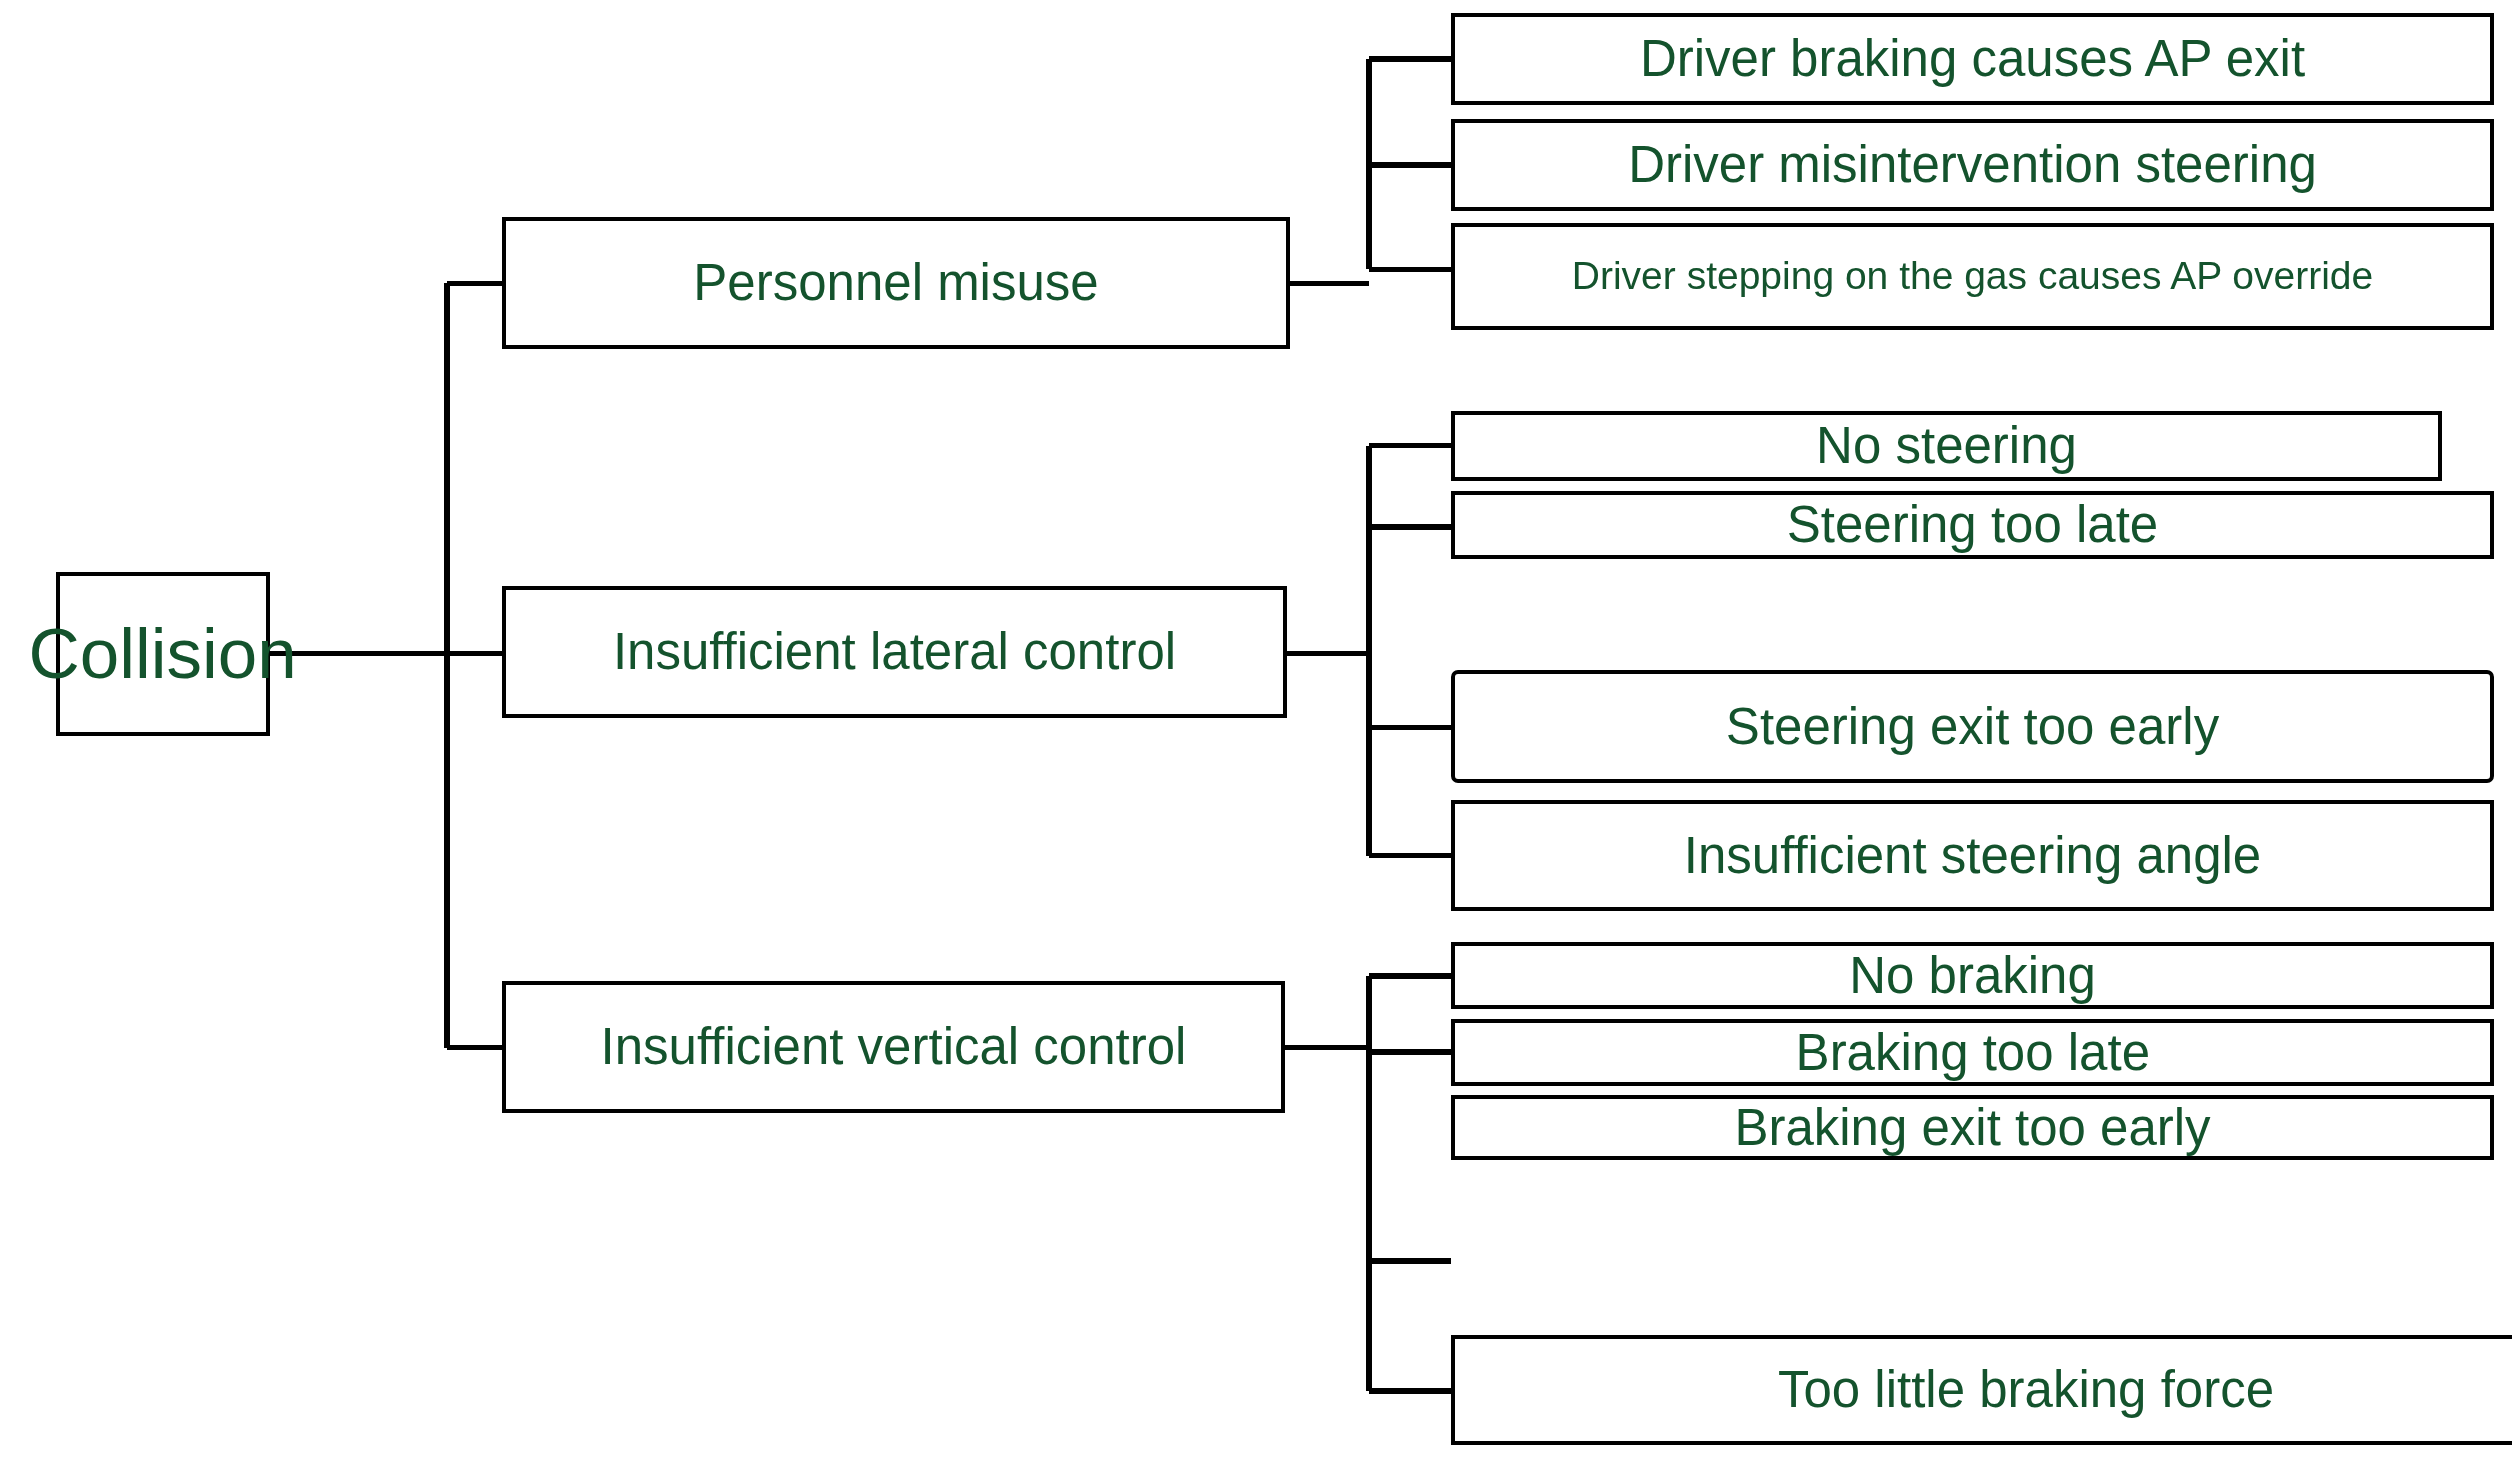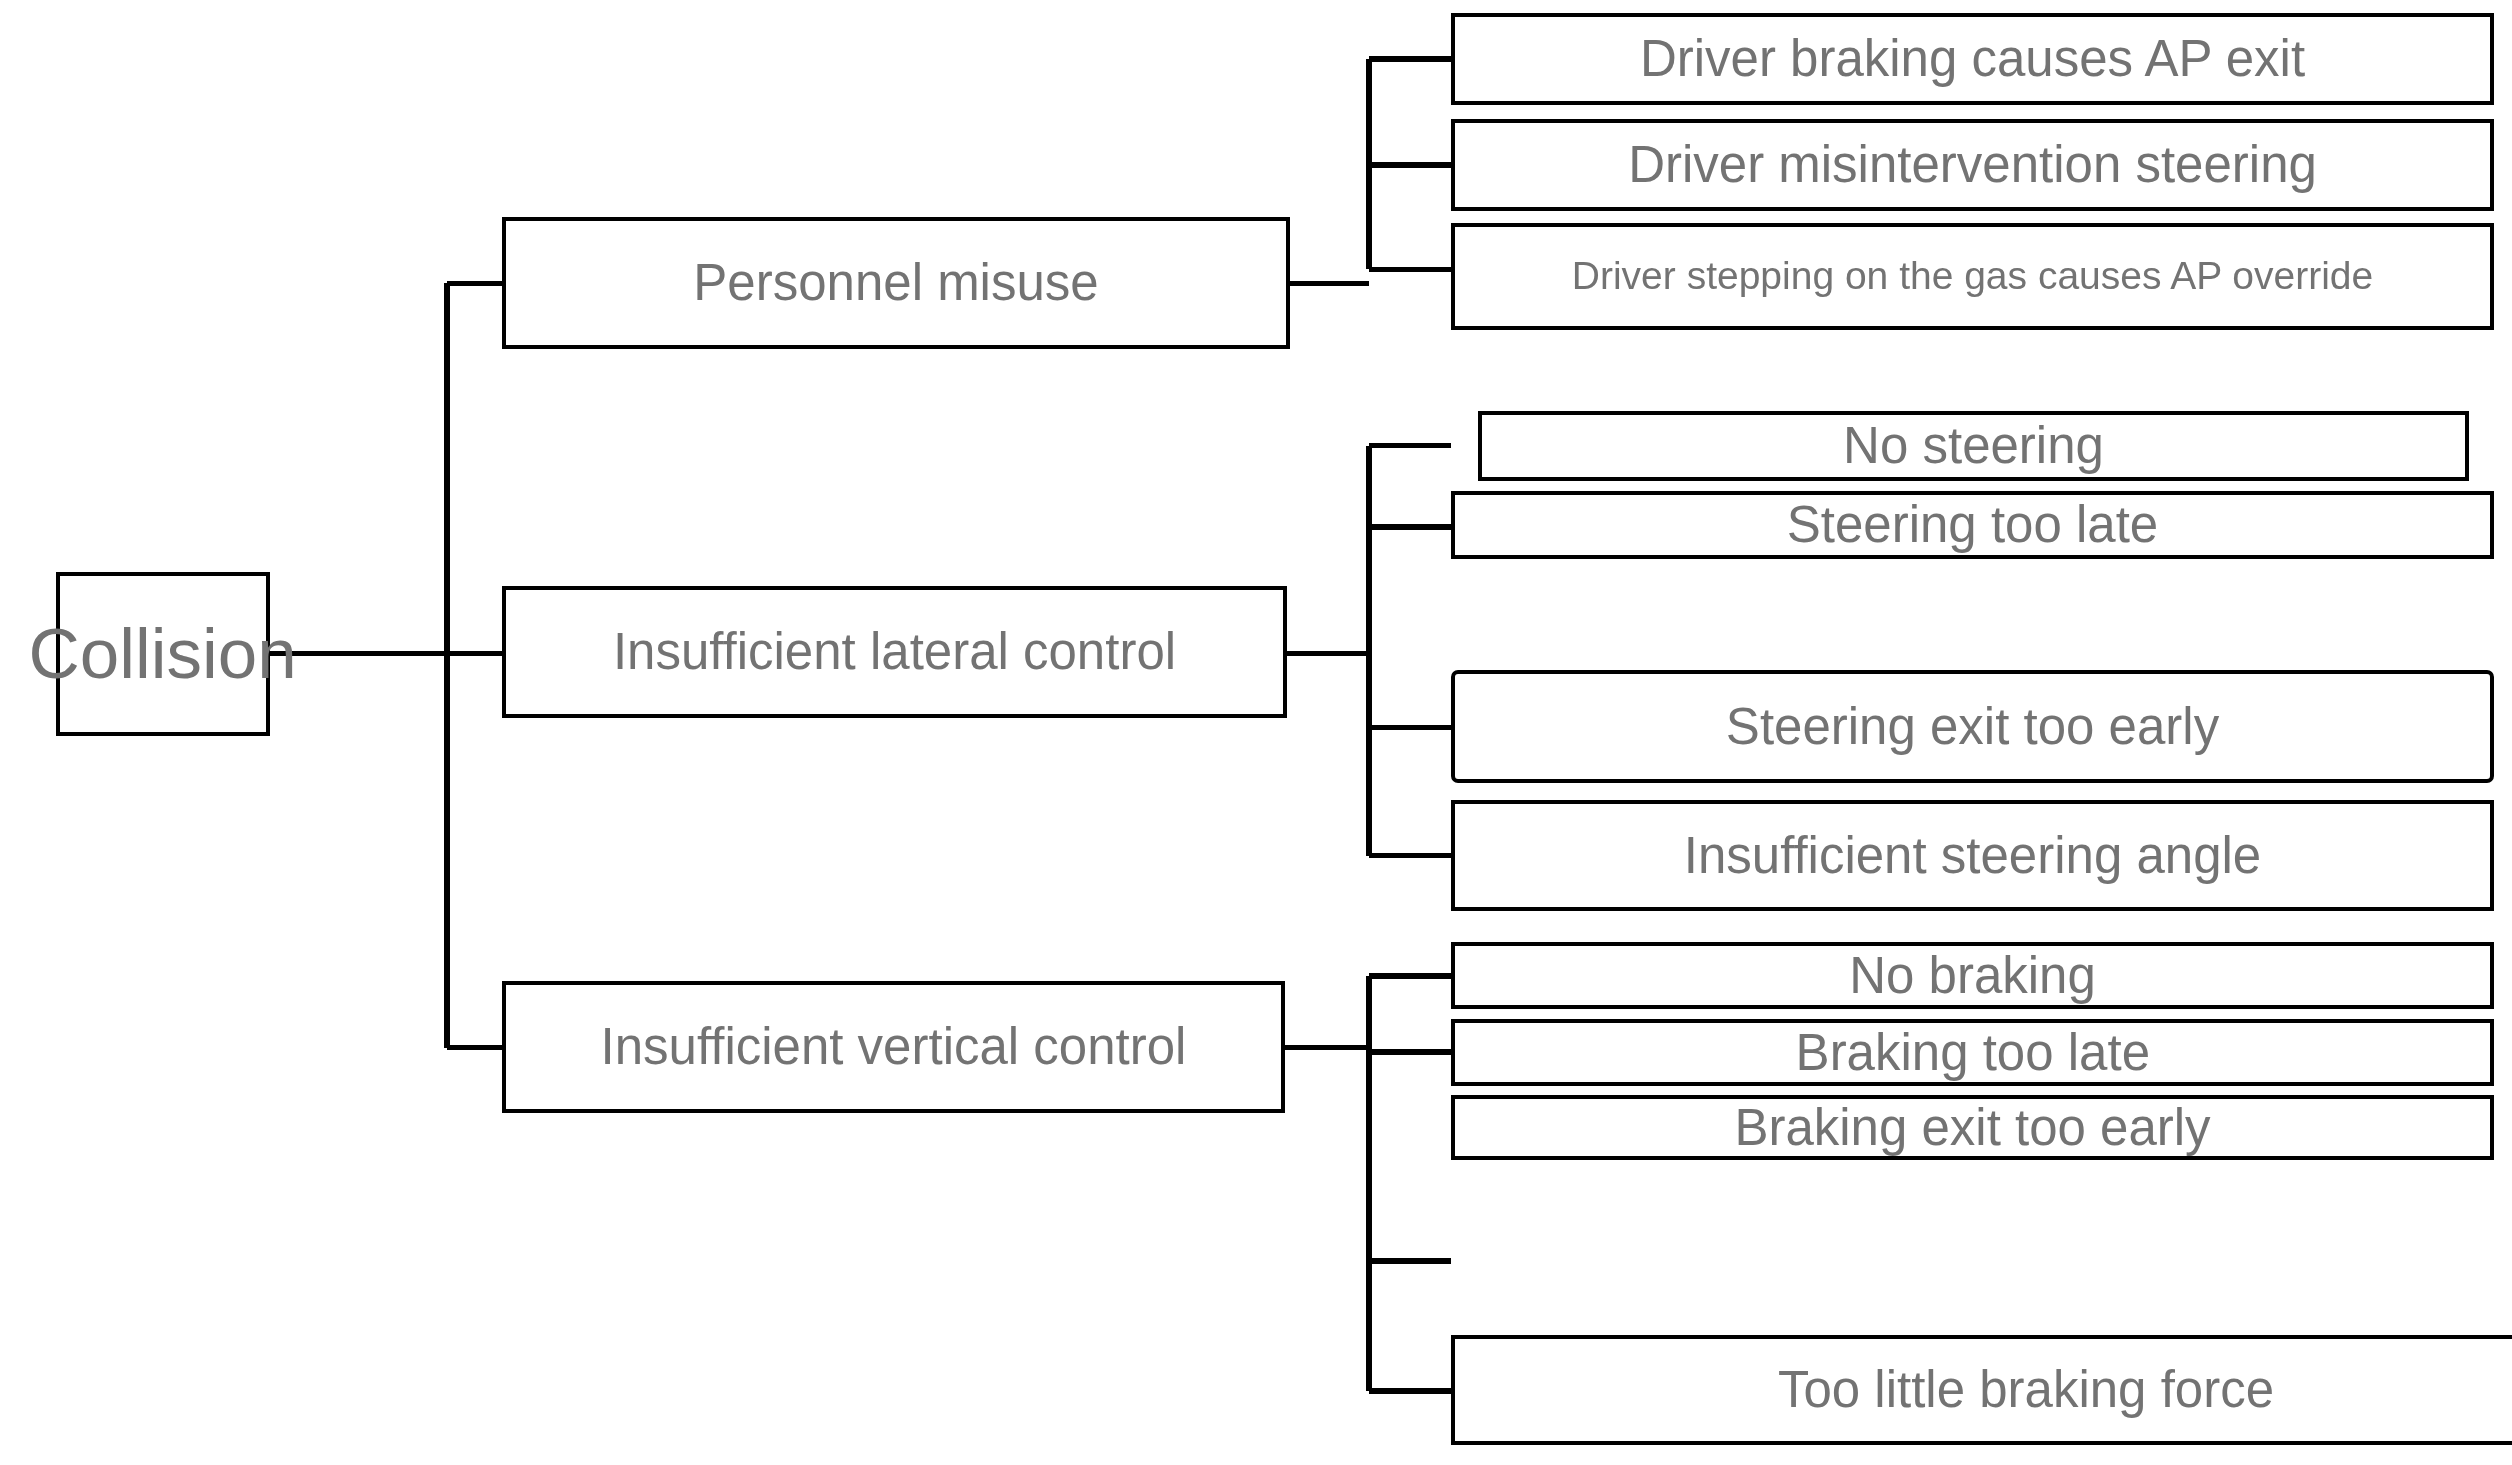--- a/index.html
+++ b/index.html
@@ -25,21 +25,21 @@
   }
   .node-box {
     position: absolute;
     box-sizing: border-box;
     background: #ffffff;
     border: 4.4px solid #000000;
     display: flex;
     align-items: center;
     justify-content: center;
     text-align: center;
-    color: #737373;
+    color: #14532d;
     line-height: 1.05;
     padding: 0 11.4px;
     font-family: "Liberation Sans", sans-serif;
   }
   .node-label {
     display: block;
     white-space: nowrap;
     font-weight: 400;
   }
   
@@ -110,21 +110,21 @@
   </div>
 
   <div class="node-box tier-leaf" style="left:1451px; top:119px; width:1043px; height:92px;">
     <span class="node-label">Driver misintervention steering</span>
   </div>
 
   <div class="node-box tier-leaf-small" style="left:1451px; top:223px; width:1043px; height:107px;">
     <span class="node-label">Driver stepping on the gas causes AP override</span>
   </div>
 
-  <div class="node-box tier-leaf" style="left:1451px; top:411px; width:991px; height:70px;margin-left:27px;">
+  <div class="node-box tier-leaf" style="left:1451px; top:411px; width:991px; height:70px;">
     <span class="node-label">No steering</span>
   </div>
 
   <div class="node-box tier-leaf" style="left:1451px; top:491px; width:1043px; height:68px;">
     <span class="node-label">Steering too late</span>
   </div>
 
   <div class="node-box tier-leaf" style="left:1451px; top:670px; width:1043px; height:113px;border-radius:7px;">
     <span class="node-label">Steering exit too early</span>
   </div>

